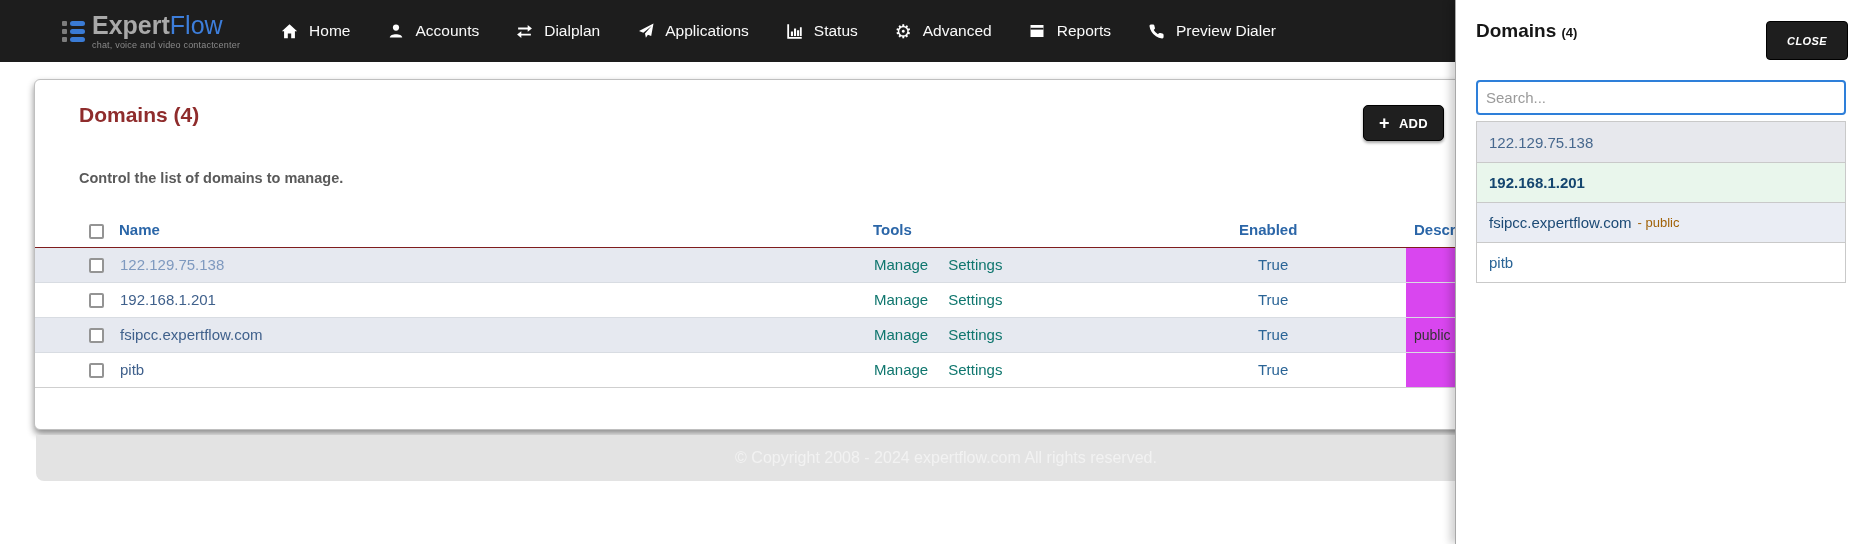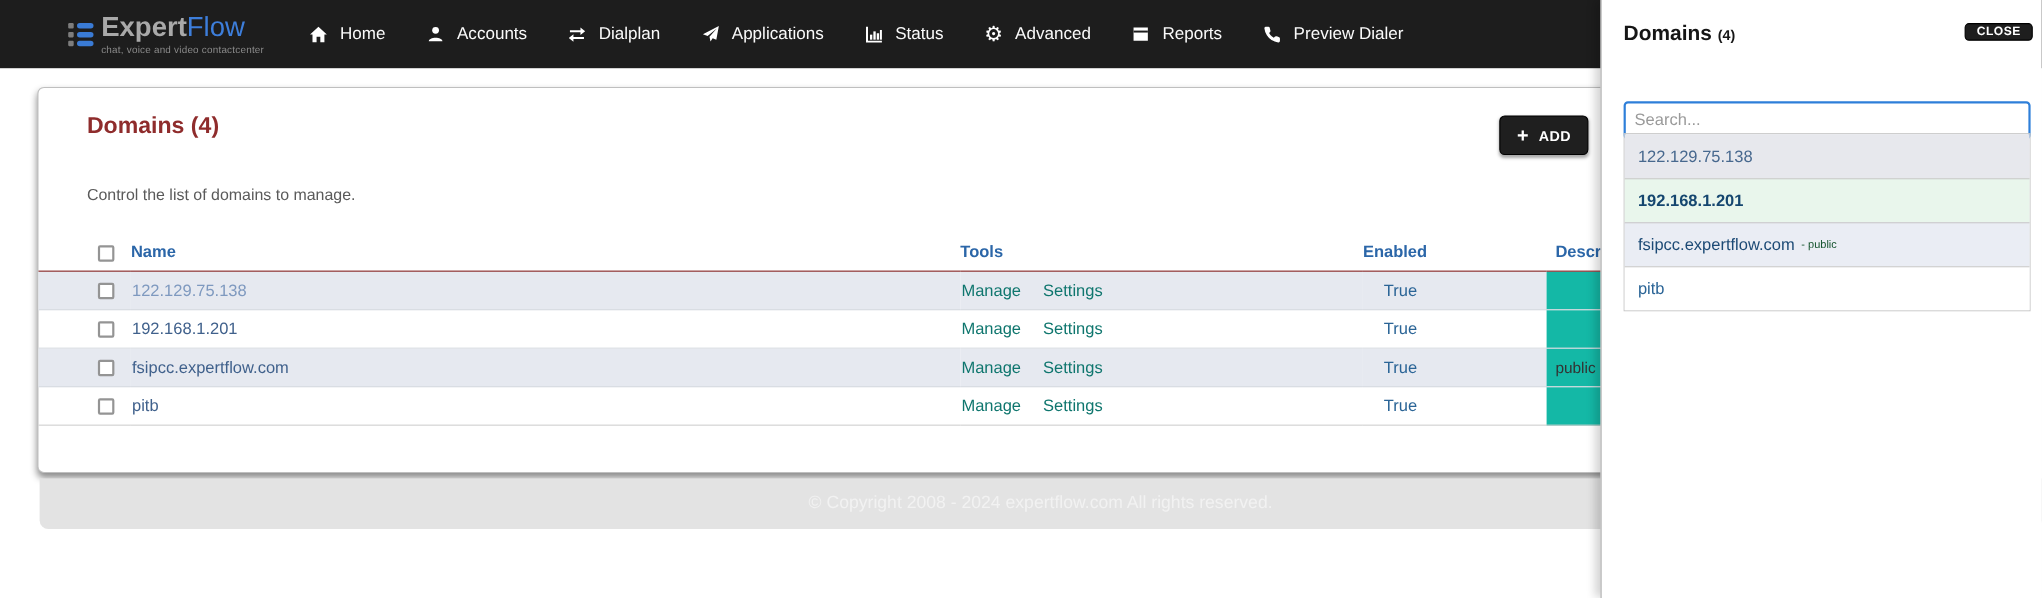--- a/index.html
+++ b/index.html
@@ -30,21 +30,21 @@
   .nav-ic svg { fill:#ffffff; }
   .gear-glyph { font-size:19px; line-height:19px; color:#fff; }
 
   
   .card {
     position:absolute; left:34px; top:79px; width:1450px; height:351px;
     background:#fff; border:1px solid #bfbfbf; border-radius:6px;
     box-shadow:0 4px 7px rgba(0,0,0,.45);
   }
   .page-title { margin:22px 0 0 44px; font-size:21px; line-height:26px; font-weight:bold; color:#8f2c2c; }
-  .subtitle { margin:42px 0 0 44px; font-size:14.5px; color:#5a5a5a; }
+  .subtitle { margin:42px 0 0 44px; font-size:14.5px; color:#5a5a5a;font-weight:bold; }
 
   .add-btn {
     position:absolute; top:25px; right:39px; height:36px; padding:0 15px;
     background:#1f1f1f; color:#fff; border:1px solid #000; border-radius:5px;
     font-family:inherit; font-size:13px; font-weight:bold; letter-spacing:.3px;
     display:flex; align-items:center; gap:9px; cursor:pointer;
     box-shadow:0 2px 3px rgba(0,0,0,.35);
   }
   .add-plus { font-size:18px; font-weight:bold; line-height:18px; }
 
@@ -55,63 +55,63 @@
   tbody tr:nth-child(odd) { background:#e6e9f0; }
   tbody tr:last-child { border-bottom:1px solid #cfcfcf; }
   .cell-check { padding-left:54px; }
   .checkbox { display:inline-block; width:15px; height:15px; background:#fff;
     border:2px solid #949494; border-radius:2px; vertical-align:middle; cursor:pointer; }
   td.cell-name a { text-decoration:none; color:#40618c; cursor:pointer; }
   tr.row-visited td.cell-name a { color:#7e99bf; }
   td.cell-tools a { color:#0f766e; text-decoration:none; cursor:pointer; }
   td.cell-tools a + a { margin-left:20px; }
   td.cell-enabled { padding-left:19px; color:#2a6496;margin-top:11px; }
-  td.cell-desc { background:#14b8a6; padding-left:8px; color:#333; font-size:14px; }
+  td.cell-desc { background:#d946ef; padding-left:8px; color:#333; font-size:14px; }
   th.cell-desc-h { padding-left:8px; }
 
   
   .footer {
     position:absolute; left:36px; top:435px; width:1820px; height:46px;
     background:#e3e3e3; border-radius:0 0 8px 8px;
     display:flex; align-items:center; justify-content:center;
     color:#f2f2f2; font-size:16px;
   }
 
   
   .panel {
     position:absolute; right:0; top:0; width:401px; height:544px;
     background:#fff; border-left:1px solid #a8a8a8;
     box-shadow:-5px 0 8px rgba(0,0,0,.18);
   }
   .panel-title { position:absolute; left:20px; top:20px; font-size:19px; font-weight:bold; color:#161616; }
   .panel-title .count { font-size:13px; }
   .close-btn {
-    position:absolute; right:8px; top:21px; height:16px; padding:0 10px;
+    position:absolute; right:8px; top:21px; height:39px; padding:0 20px;
     background:#1e1e1e; color:#fff; border:1px solid #000; border-radius:4px;
-    font-family:inherit; font-size:11px; font-weight:bold; letter-spacing:.4px; cursor:pointer;
+    font-family:inherit; font-size:11px; font-weight:bold; letter-spacing:.4px; cursor:pointer;font-style:italic;
   }
   .panel-search {
-    position:absolute; left:20px; top:92px; width:370px; height:35px;
+    position:absolute; left:20px; top:80px; width:370px; height:35px;
     border:2px solid #2e7fd9; border-radius:4px; padding:0 8px;
     font-family:inherit; font-size:15px; color:#333; outline:none;
   }
   .panel-search::placeholder { color:#9a9a9a; }
   .panel-list {
     position:absolute; left:20px; top:121px; width:370px;
     margin:0; padding:0; list-style:none; border:1px solid #c9c9c9;
   }
   .panel-list li {
     height:40px; display:flex; align-items:center; gap:6px;
     padding:0 12px; font-size:15px; cursor:pointer; background:#fff; color:#2a6496;
   }
   .panel-list li + li { border-top:1px solid #c9c9c9; }
   .panel-list li.state-hover    { background:#e7e8ed; color:#47688e; }
   .panel-list li.state-selected { background:#e9f6ec; color:#15466f; font-weight:bold; }
   .panel-list li.state-alt      { background:#eaedf4; color:#1c4a75; }
-  .panel-list .suffix { color:#14532d; font-size:10px; }
+  .panel-list .suffix { color:#a16207; font-size:13px; }
 </style>
 </head>
 <body>
 
 <nav class="navbar">
   <div class="brand">
     <div class="brand-icon">
       <div class="lrow">
           <span class="dot"></span>
           <span class="bar"></span>

